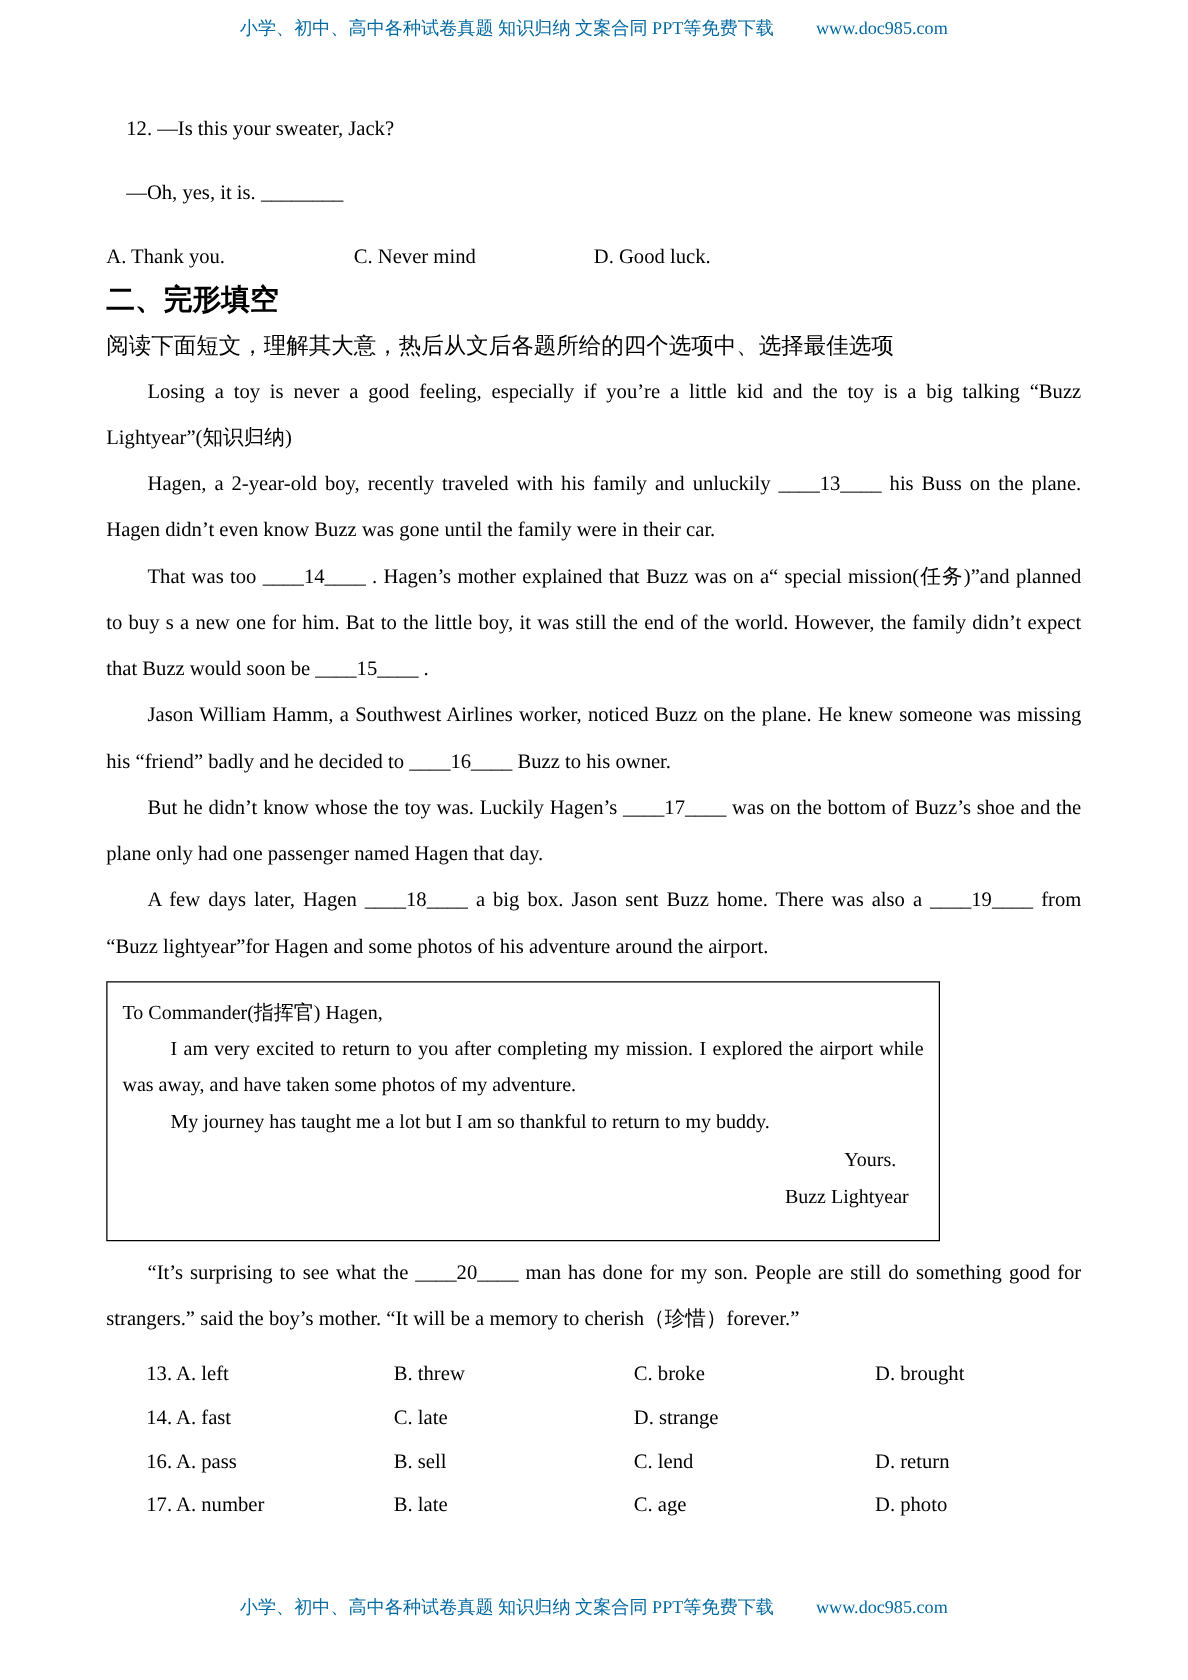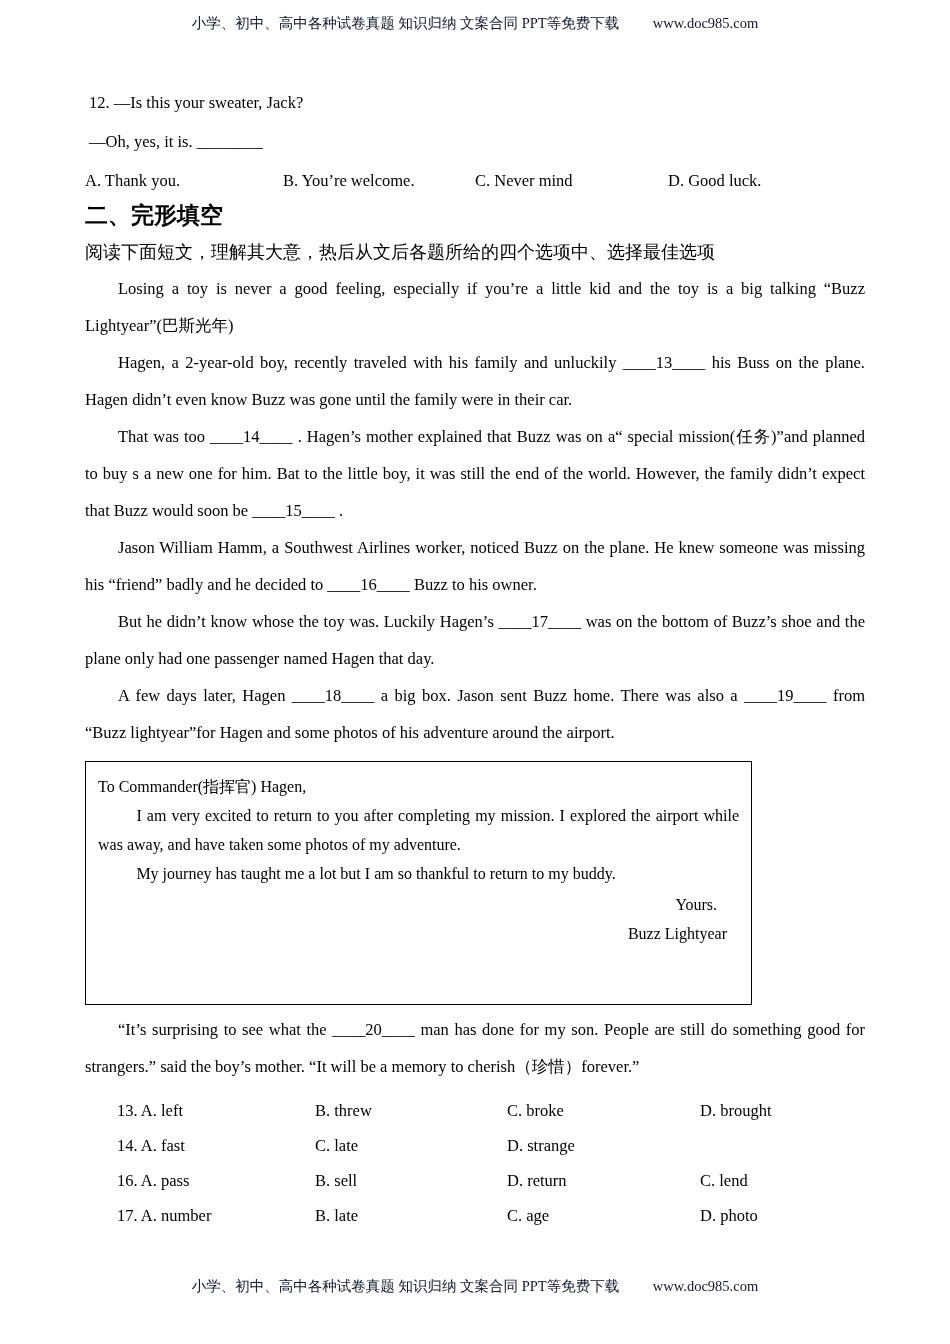--- a/index.html
+++ b/index.html
@@ -18,38 +18,38 @@
   .page {
     box-sizing: border-box;
     width: 950px;
     height: 1344px;
     padding: 13px 85px 0 85px;
     position: relative;
   }
   .doc-header, .doc-footer {
     text-align: center;
     font-size: 14.5px;
-    color: #0f172a;
+    color: #0369a1;
     line-height: 20px;
     white-space: nowrap;
   }
   .doc-footer {
     position: absolute;
     left: 0;
     right: 0;
     bottom: 48px;
   }
   .site-url { margin-left: 30px; }
 
   .content {
     font-size: 16.5px;
   }
   .top-stack { margin-top: 52px; }
   .top-stack .line {
-    margin: 4px;
+    margin: 16px;
     line-height: 35px;
   }
   .opt-grid {
     display: grid;
     grid-template-columns: 198px 192px 193px 1fr;
     line-height: 35px;
   }
   .sec-heading {
     font-weight: bold;
     font-size: 23px;
@@ -71,21 +71,21 @@
     margin: 0;
     text-indent: 2em;
     text-align: justify;
     line-height: 37px;
   }
   .letter-box {
     box-sizing: border-box;
     width: 667px;
     border: 1px solid #000000;
     margin-top: 10px;
-    padding: 10px 12px 56px 12px;
+    padding: 10px 12px 20px 12px;
     font-size: 16px;
     line-height: 29px;
   }
   .letter-box p { margin: 0; }
   .letter-box .letter-body { text-indent: 2.4em; text-align: justify; }
   .letter-box .letter-sign { text-align: right; margin-right: 12px; }
   .letter-box .letter-sign.yours { margin-top: 2px; margin-right: 22px; }
   .closing {
     margin: 6px 0 0 0;
     text-indent: 2em;
@@ -105,30 +105,29 @@
     <span class="site-url">www.doc985.com</span>
   </div>
 
   <div class="content">
 
     <div class="top-stack">
       <p class="line">12. —Is this your sweater, Jack?</p>
       <p class="line">—Oh, yes, it is. ________</p>
       <div class="opt-grid">
         <span>A. Thank you.</span>
-        <span>B. You’re welcome.</span>
         <span>C. Never mind</span>
         <span>D. Good luck.</span>
       </div>
       <p class="sec-heading">二、完形填空</p>
       <p class="instruction">阅读下面短文，理解其大意，热后从文后各题所给的四个选项中、选择最佳选项</p>
     </div>
 
     <div class="passage">
-      <p>Losing a toy is never a good feeling, especially if you’re a little kid and the toy is a big talking “Buzz Lightyear”(巴斯光年)</p>
+      <p>Losing a toy is never a good feeling, especially if you’re a little kid and the toy is a big talking “Buzz Lightyear”(知识归纳)</p>
       <p>Hagen, a 2-year-old boy, recently traveled with his family and unluckily ____13____ his Buss on the plane. Hagen didn’t even know Buzz was gone until the family were in their car.</p>
       <p>That was too ____14____ . Hagen’s mother explained that Buzz was on a“ special mission(任务)”and planned to buy s a new one for him. Bat to the little boy, it was still the end of the world. However, the family didn’t expect that Buzz would soon be ____15____ .</p>
       <p>Jason William Hamm, a Southwest Airlines worker, noticed Buzz on the plane. He knew someone was missing his “friend” badly and he decided to ____16____ Buzz to his owner.</p>
       <p>But he didn’t know whose the toy was. Luckily Hagen’s ____17____ was on the bottom of Buzz’s shoe and the plane only had one passenger named Hagen that day.</p>
       <p>A few days later, Hagen ____18____ a big box. Jason sent Buzz home. There was also a ____19____ from “Buzz lightyear”for Hagen and some photos of his adventure around the airport.</p>
     </div>
 
     <div class="letter-box">
       <p>To Commander(指挥官) Hagen,</p>
       <p class="letter-body">I am very excited to return to you after completing my mission. I explored the airport while was away, and have taken some photos of my adventure.</p>
@@ -147,22 +146,22 @@
         <span>D. brought</span>
       </div>
       <div class="opt-grid">
         <span>14. A. fast</span>
         <span>C. late</span>
         <span>D. strange</span>
       </div>
       <div class="opt-grid">
         <span>16. A. pass</span>
         <span>B. sell</span>
+        <span>C. lend</span>
         <span>D. return</span>
-        <span>C. lend</span>
       </div>
       <div class="opt-grid">
         <span>17. A. number</span>
         <span>B. late</span>
         <span>C. age</span>
         <span>D. photo</span>
       </div>
     </div>
 
   </div>

